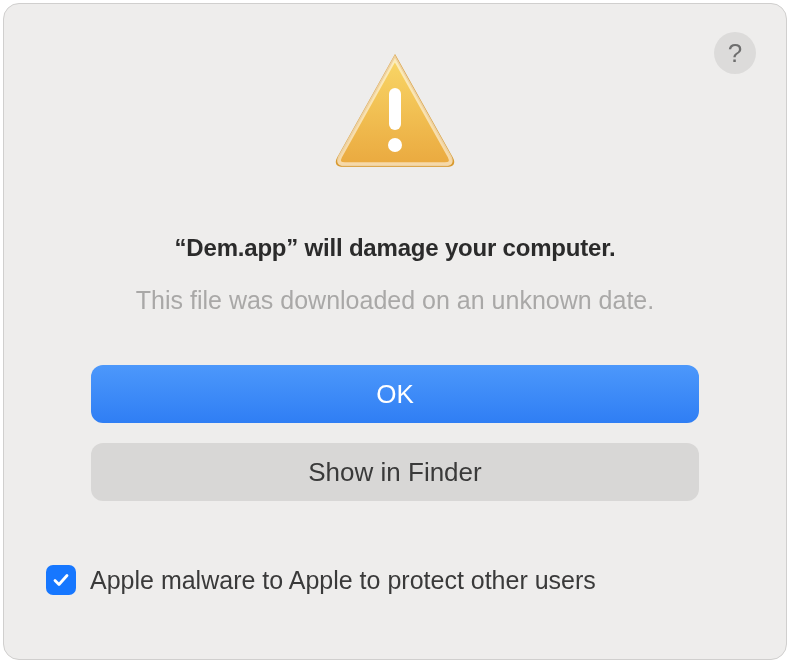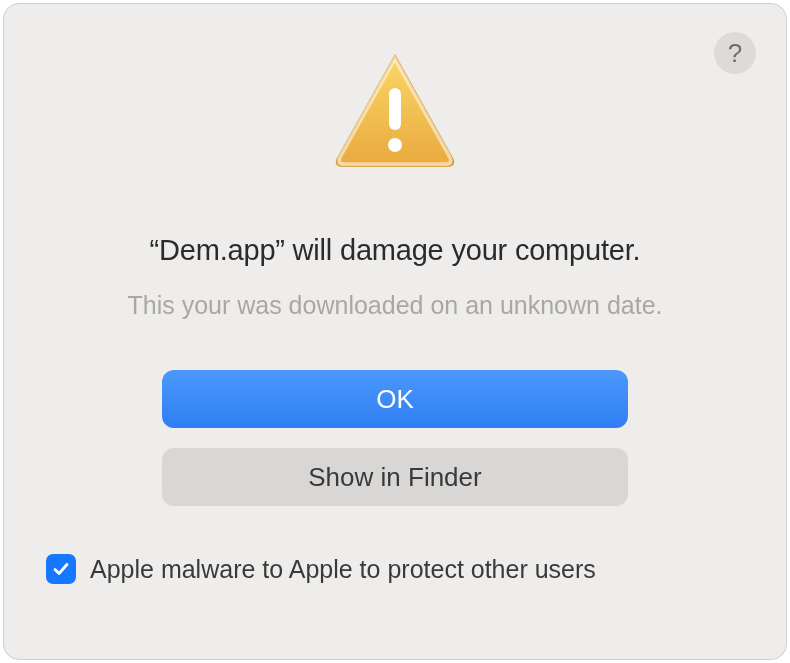--- a/index.html
+++ b/index.html
@@ -43,57 +43,57 @@
       font-size: 26px;
       color: #6e6e6e;
       font-weight: 500;
       cursor: pointer;
     }
     .warning-icon {
       margin-top: 10px;
       margin-bottom: 62px;
     }
     .heading {
-      font-size: 29px;
-      font-weight: 400;
+      font-size: 24px;
+      font-weight: 700;
       color: #2b2b2b;
       text-align: center;
       margin-bottom: 24px;
       letter-spacing: -0.2px;
     }
     .subtext {
       font-size: 25px;
       color: #a9a8a7;
       text-align: center;
       margin-bottom: 50px;
       font-weight: 400;
     }
     .button {
-      width: 466px;
+      width: 608px;
       height: 58px;
       border-radius: 12px;
       border: none;
       font-size: 26px;
       cursor: pointer;
       display: flex;
       align-items: center;
       justify-content: center;
       font-family: inherit;
     }
     .button-primary {
       background: linear-gradient(180deg, #4c98fb 0%, #2f7ef4 100%);
       color: #ffffff;
       font-weight: 500;
       margin-bottom: 20px;
     }
     .button-secondary {
       background: #d8d7d6;
       color: #3a3a3a;
       font-weight: 400;
-      margin-bottom: 48px;
+      margin-bottom: 64px;
     }
     .checkbox-row {
       display: flex;
       align-items: center;
       align-self: flex-start;
       gap: 14px;
       margin-left: 2px;
     }
     .checkbox {
       width: 30px;
@@ -132,21 +132,21 @@
       </defs>
       <path d="M65 6 L122 108 Q126 116 117 116 L13 116 Q4 116 8 108 Z" fill="url(#triGrad)" stroke="#d89a30" stroke-width="2"></path>
       <path d="M65 6 L122 108 Q126 116 117 116 L13 116 Q4 116 8 108 Z" fill="none" stroke="#ffffff" stroke-width="4" stroke-opacity="0.55" transform="translate(0,1) scale(0.96) translate(2.6,2)"></path>
       <rect x="59" y="38" width="12" height="42" rx="6" fill="#ffffff"></rect>
       <circle cx="65" cy="95" r="7" fill="#ffffff"></circle>
     </svg>
   </div>
 
   <div class="heading">“Dem.app” will damage your computer.</div>
 
-  <div class="subtext">This your was downloaded on an unknown date.</div>
+  <div class="subtext">This file was downloaded on an unknown date.</div>
 
   <button class="button button-primary">
     <span>OK</span>
   </button>
 
   <button class="button button-secondary">
     <span>Show in Finder</span>
   </button>
 
   <div class="checkbox-row">

